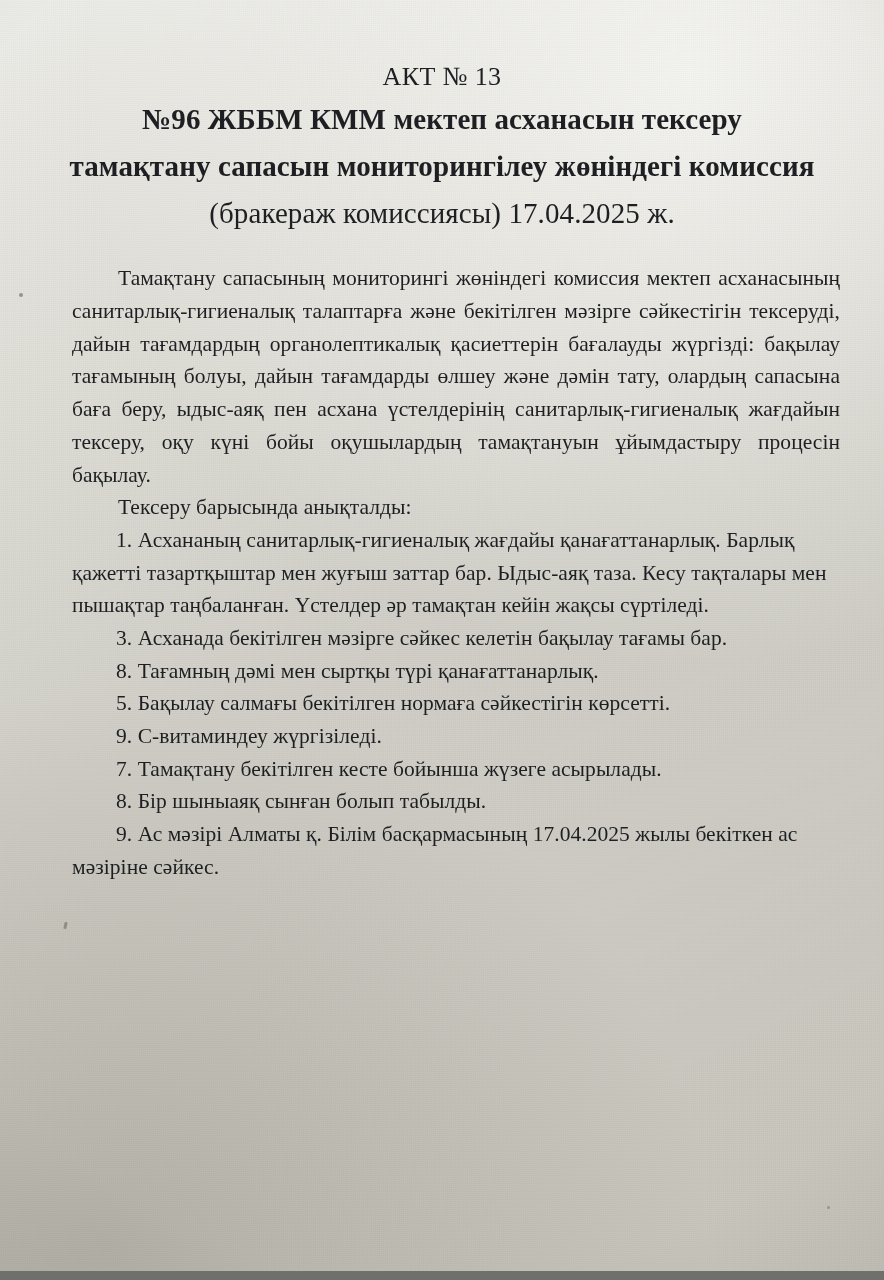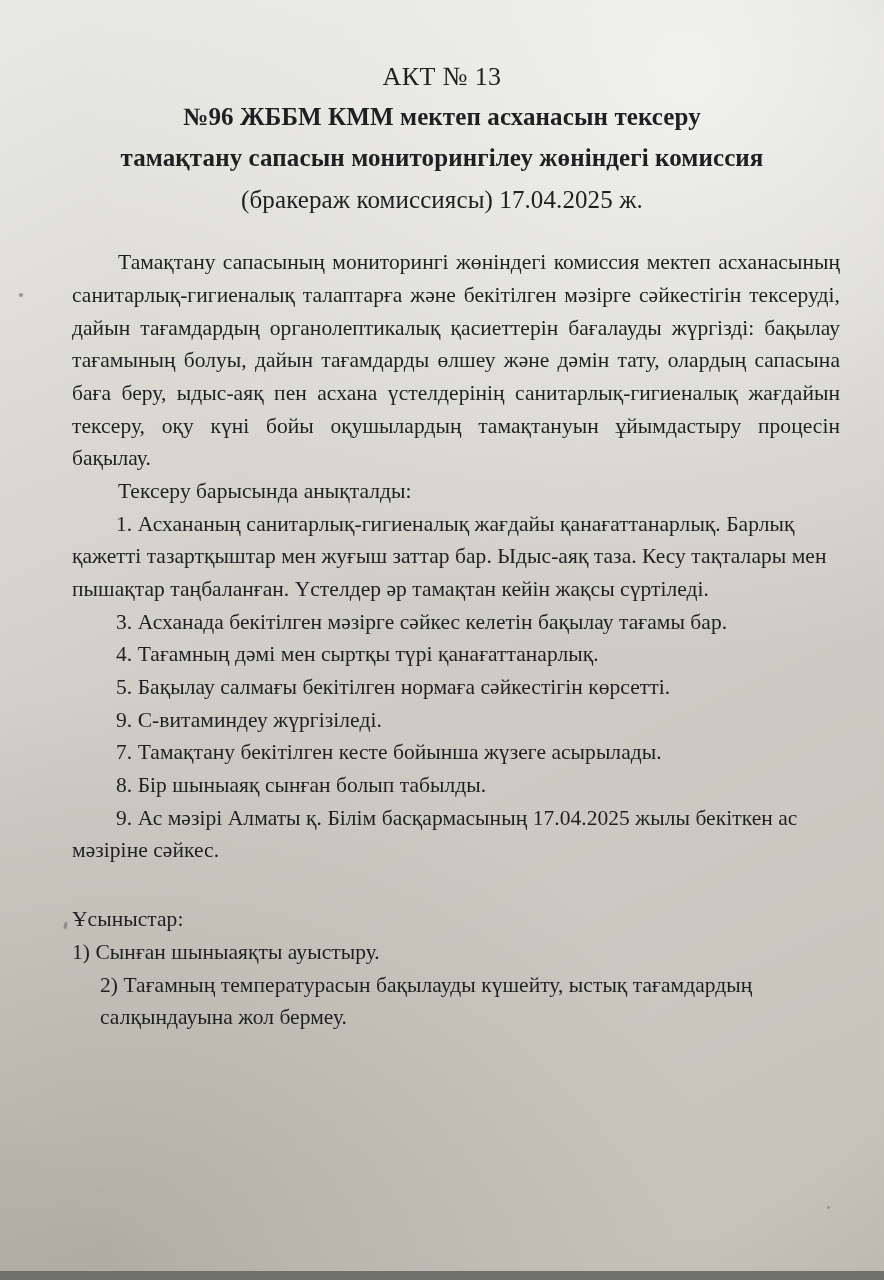--- a/index.html
+++ b/index.html
@@ -59,21 +59,21 @@
 
   
   .doc-heading { text-align: center; }
   .heading-act {
     font-size: 26px;
     letter-spacing: .4px;
     margin: 62px 0 0 0;
     line-height: 1.15;
   }
   .heading-line {
-    font-size: 25px;
+    font-size: 29px;
     font-weight: bold;
     line-height: 1.34;
     letter-spacing: .1px;
     margin: 8px 0 0 0;
   }
   .heading-line.thin { font-weight: normal; }
 
   
   .body-block { margin-top: 30px; margin-left: 28px; }
   p.para {
@@ -137,33 +137,28 @@
 
       <p class="para justified indent">Тамақтану сапасының мониторингі жөніндегі комиссия мектеп асханасының санитарлық-гигиеналық талаптарға және бекітілген мәзірге сәйкестігін тексеруді, дайын тағамдардың органолептикалық қасиеттерін бағалауды жүргізді: бақылау тағамының болуы, дайын тағамдарды өлшеу және дәмін тату, олардың сапасына баға беру, ыдыс-аяқ пен асхана үстелдерінің санитарлық-гигиеналық жағдайын тексеру, оқу күні бойы оқушылардың тамақтануын ұйымдастыру процесін бақылау.</p>
 
       <p class="para indent lead-in">Тексеру барысында анықталды:</p>
 
       <p class="para numbered">1. Асхананың санитарлық-гигиеналық жағдайы қанағаттанарлық. Барлық қажетті тазартқыштар мен жуғыш заттар бар. Ыдыс-аяқ таза. Кесу тақталары мен пышақтар таңбаланған. Үстелдер әр тамақтан кейін жақсы сүртіледі.</p>
 
 
       <p class="para numbered tight">3. Асханада бекітілген мәзірге сәйкес келетін бақылау тағамы бар.</p>
 
-      <p class="para numbered tight">4. Тағамның дәмі мен сыртқы түрі қанағаттанарлық.</p>
+      <p class="para numbered tight">8. Тағамның дәмі мен сыртқы түрі қанағаттанарлық.</p>
 
       <p class="para numbered tight">5. Бақылау салмағы бекітілген нормаға сәйкестігін көрсетті.</p>
 
       <p class="para numbered tight">9. С-витаминдеу жүргізіледі.</p>
 
       <p class="para numbered tight">7. Тамақтану бекітілген кесте бойынша жүзеге асырылады.</p>
 
       <p class="para numbered tight">8. Бір шыныаяқ сынған болып табылды.</p>
 
       <p class="para numbered tight">9. Ас мәзірі Алматы қ. Білім басқармасының 17.04.2025 жылы бекіткен ас мәзіріне сәйкес.</p>
 
-      <div class="rec-block">
-        <p class="para rec-title">Ұсыныстар:</p>
-        <p class="para rec-item">1) Сынған шыныаяқты ауыстыру.</p>
-        <p class="para rec-item wrap">2) Тағамның температурасын бақылауды күшейту, ыстық тағамдардың салқындауына жол бермеу.</p>
-      </div>
 
     </div>
   </div>
 </div>
 
 </body></html>

